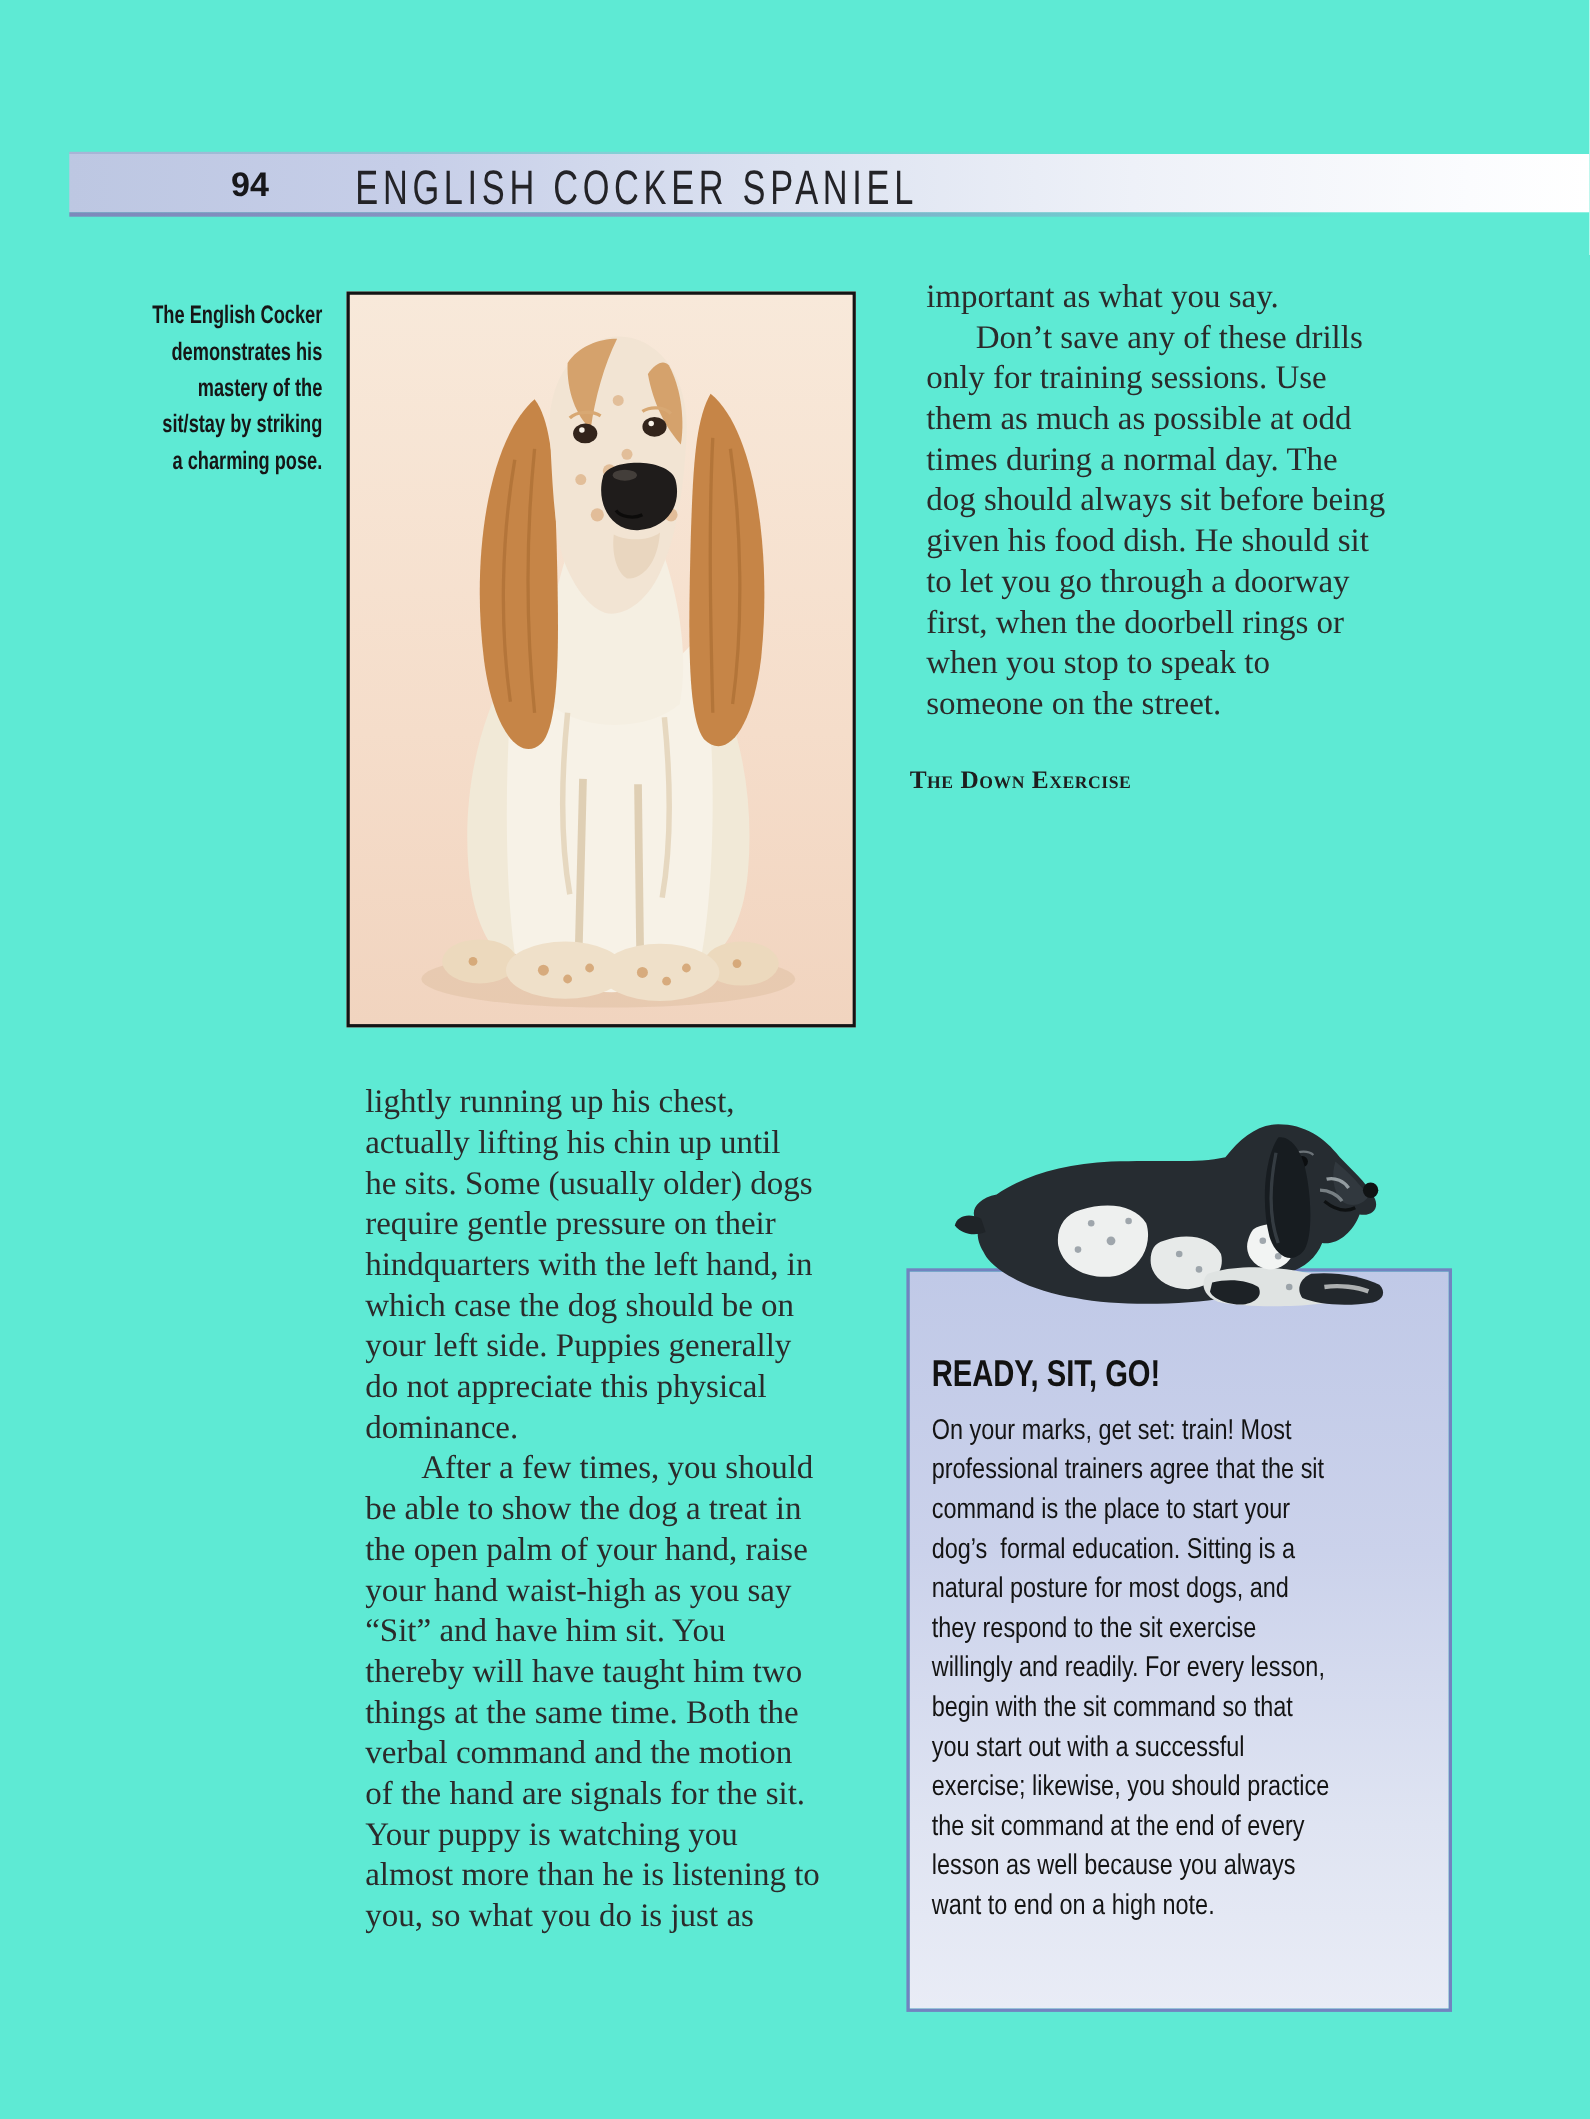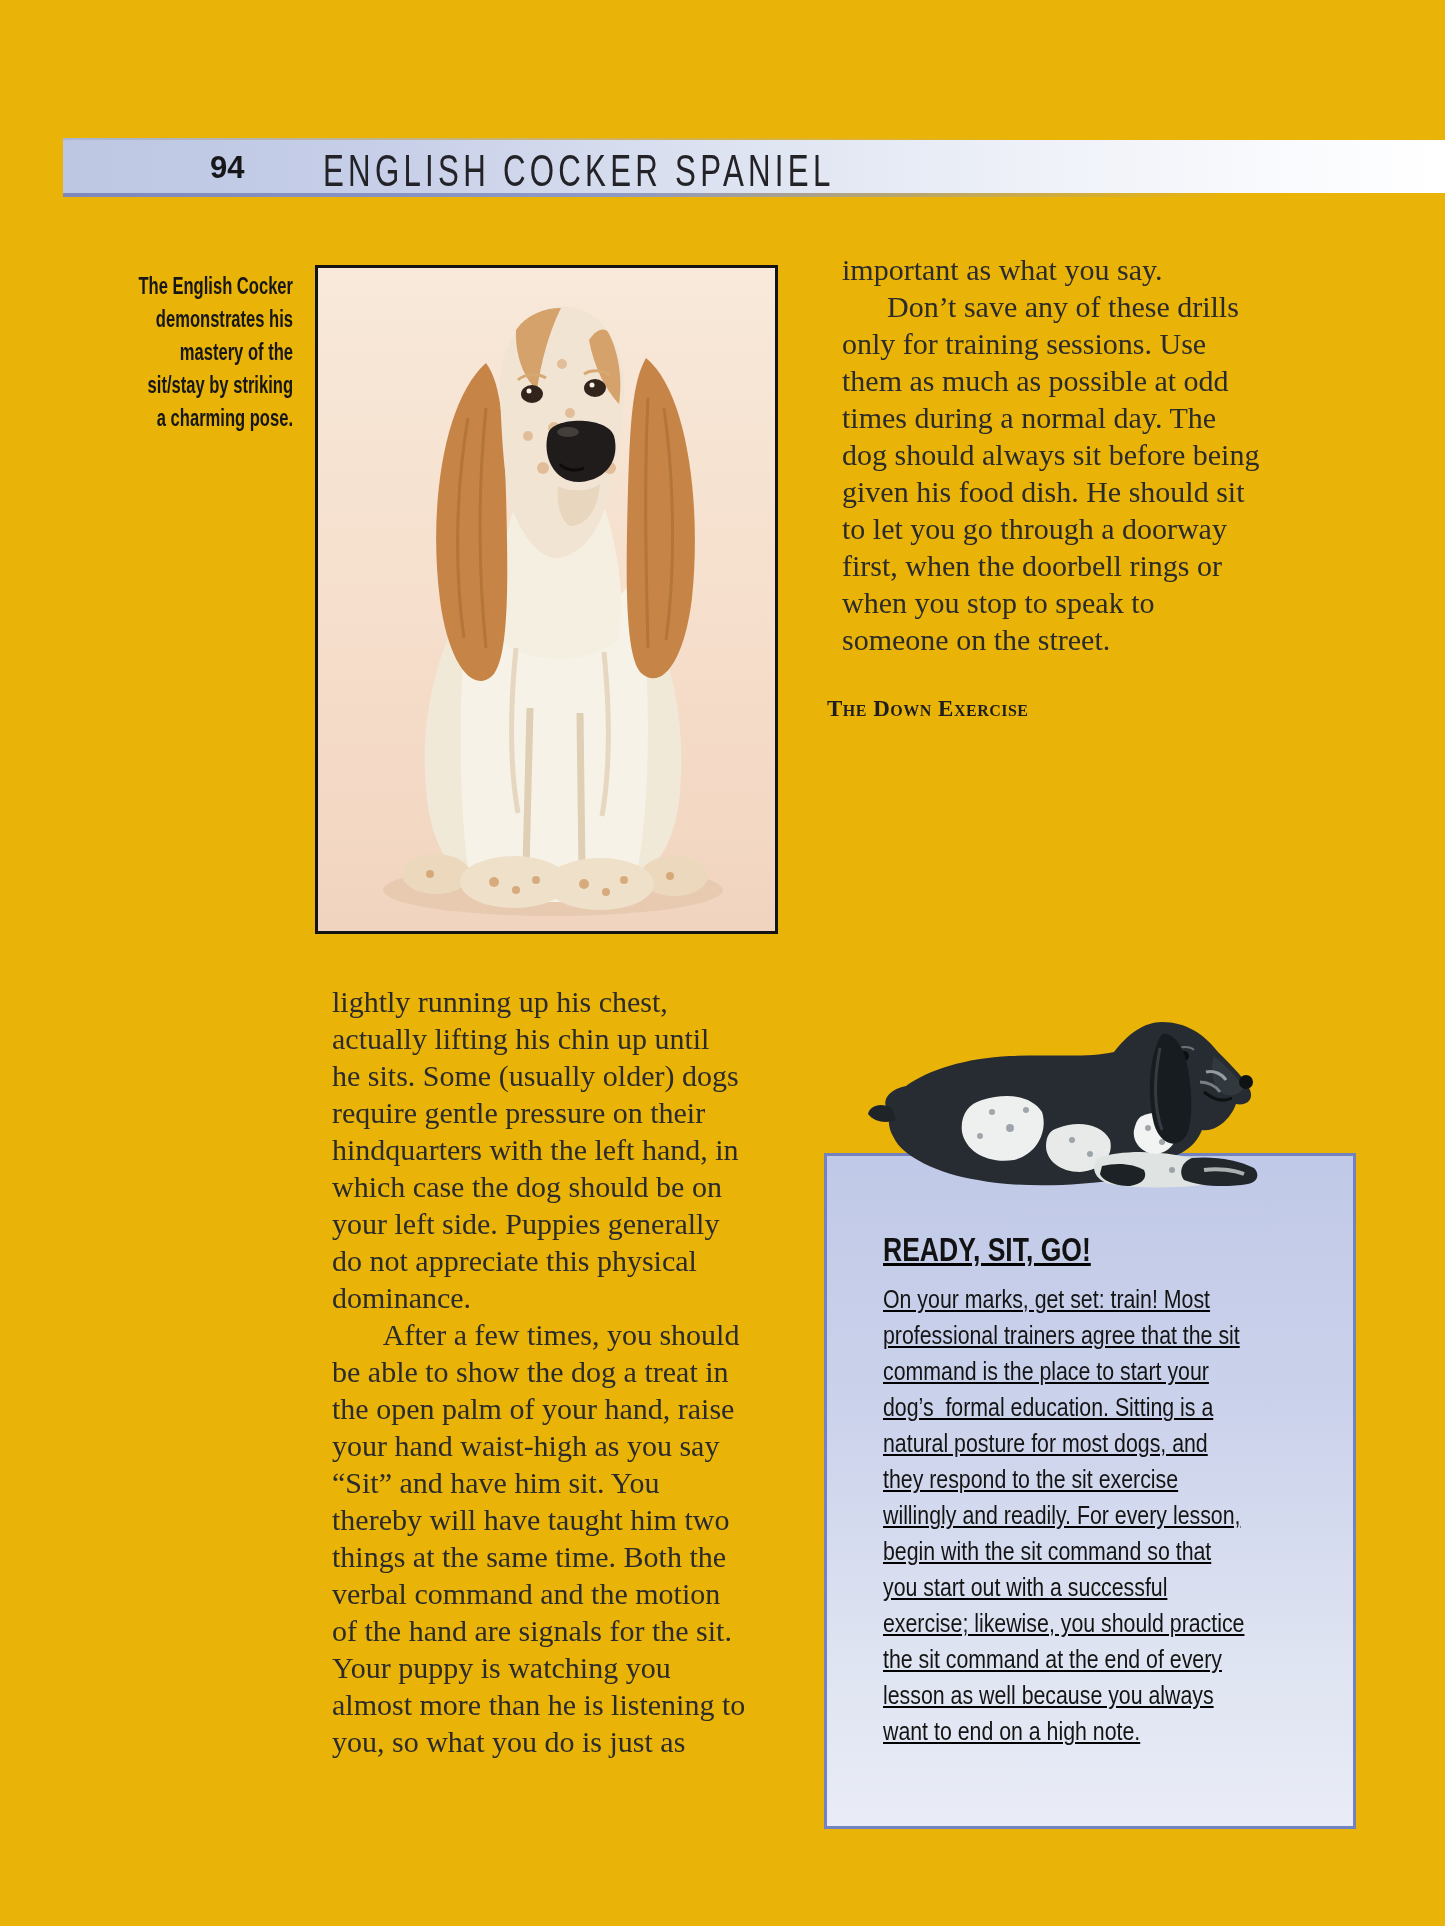--- a/index.html
+++ b/index.html
@@ -1,17 +1,17 @@
 <!DOCTYPE html>
 <html><head>
 <meta charset="utf-8">
 <style>
   html,body{margin:0;padding:0;background:#ffffff;}
   #page{
-    position:relative;width:1445px;height:1926px;background:#eab308;
+    position:relative;width:1445px;height:1926px;background:#5eead4;
     font-family:"Liberation Serif",serif;overflow:hidden;
   }
 
   
   .header-bar{
     position:absolute;left:63px;top:140px;right:0;height:53px;
     background:linear-gradient(to right,#bdc7e2 0%,#c6cee8 22%,#dde3f1 48%,#eef1f8 70%,#fbfcfe 92%,#ffffff 100%);
   }
   .header-bar::before{
     content:"";position:absolute;left:0;top:-2px;height:2px;width:100%;
@@ -54,21 +54,21 @@
   .section-heading{
     margin:32px 0 6px 0;font-weight:700;font-variant:small-caps;
     font-size:23px;line-height:37px;color:#1e1e1e;letter-spacing:0.5px;white-space:pre;
   }
 
   
   .sidebar-box{
     position:absolute;left:824px;top:1153px;width:450px;height:596px;
     border:3px solid #7283c0;
     background:linear-gradient(180deg,#c0c9e7 0%,#cbd2eb 38%,#dfe4f2 75%,#e9ecf6 100%);
-    padding:74px 20px 0 56px;box-sizing:content-box;z-index:1;text-decoration:underline;
+    padding:74px 20px 0 20px;box-sizing:content-box;z-index:1;
   }
   .sidebar-title{
     font-family:"Liberation Sans",sans-serif;font-weight:700;font-size:34px;color:#121212;
     transform:scaleX(0.78);transform-origin:0 0;white-space:nowrap;
   }
   .sidebar-body{
     margin-top:12px;
     font-family:"Liberation Sans",sans-serif;font-size:26px;line-height:36px;color:#141414;
     white-space:pre;transform:scaleX(0.82);transform-origin:0 0;
   }

